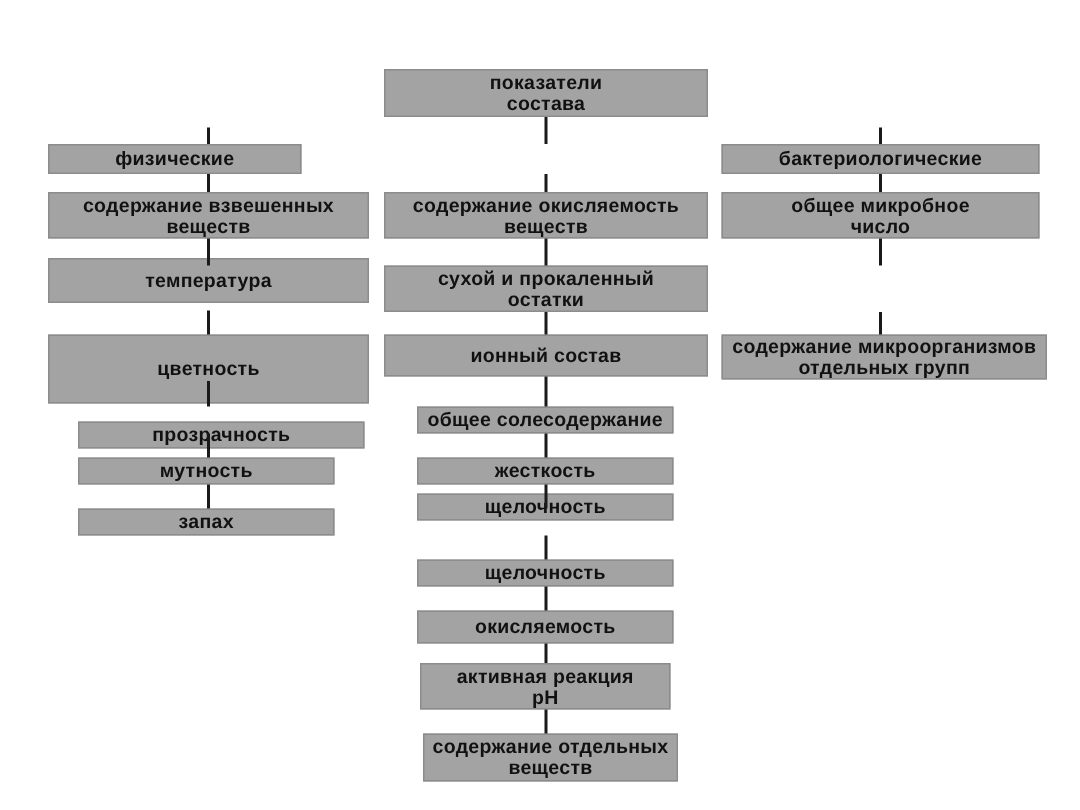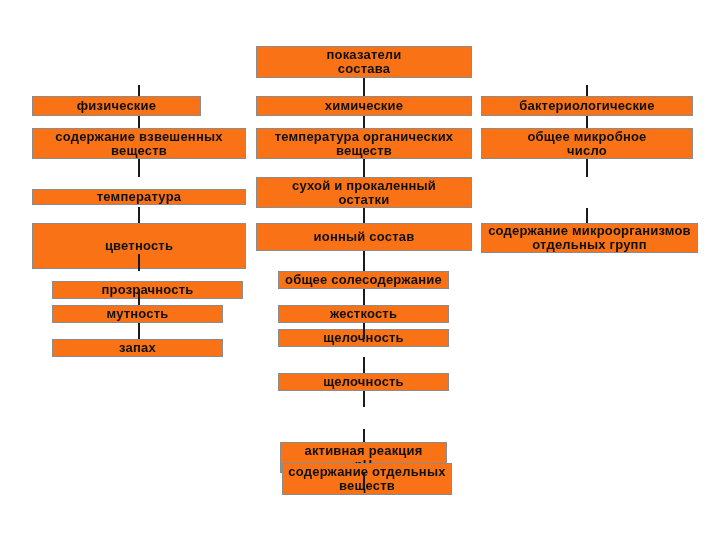--- a/index.html
+++ b/index.html
@@ -7,21 +7,21 @@
     position:relative;
     width:720px;height:540px;
     background:var(--bg,#ffffff);
     font-family:"Liberation Sans","DejaVu Sans",sans-serif;
     overflow:hidden;
   }
   .node{
     position:absolute;
     box-sizing:border-box;
     border:1px solid var(--box-border,#8c8c8c);
-    background:#f97316;
+    background:#a3a3a3;
     display:flex;align-items:center;justify-content:center;
     text-align:center;
     font-size:13px;font-weight:bold;line-height:14px;
     color:var(--text,#111111);
     white-space:pre-line;
     letter-spacing:0.2px;
   }
   .vline{
     position:absolute;
     width:2px;
@@ -32,39 +32,39 @@
 <body>
 
 <div class="canvas">
 
   <div class="node" style="left:256px;top:46px;width:216px;height:32px">показатели
 состава</div>
 
   <div class="node" style="left:32px;top:96px;width:169px;height:20px">физические</div>
   <div class="node" style="left:32px;top:128px;width:214px;height:31px">содержание взвешенных
 веществ</div>
-  <div class="node" style="left:32px;top:189px;width:214px;height:16px">температура</div>
+  <div class="node" style="left:32px;top:172px;width:214px;height:30px">температура</div>
   <div class="node" style="left:32px;top:223px;width:214px;height:46px">цветность</div>
   <div class="node" style="left:52px;top:281px;width:191px;height:18px">прозрачность</div>
   <div class="node" style="left:52px;top:305px;width:171px;height:18px">мутность</div>
   <div class="node" style="left:52px;top:339px;width:171px;height:18px">запах</div>
 
-  <div class="node" style="left:256px;top:96px;width:216px;height:20px">химические</div>
-  <div class="node" style="left:256px;top:128px;width:216px;height:31px">температура органических
+  <div class="node" style="left:256px;top:128px;width:216px;height:31px">содержание окисляемость
 веществ</div>
   <div class="node" style="left:256px;top:177px;width:216px;height:31px">сухой и прокаленный
 остатки</div>
   <div class="node" style="left:256px;top:223px;width:216px;height:28px">ионный состав</div>
   <div class="node" style="left:278px;top:271px;width:171px;height:18px">общее солесодержание</div>
   <div class="node" style="left:278px;top:305px;width:171px;height:18px">жесткость</div>
   <div class="node" style="left:278px;top:329px;width:171px;height:18px">щелочность</div>
   <div class="node" style="left:278px;top:373px;width:171px;height:18px">щелочность</div>
+  <div class="node" style="left:278px;top:407px;width:171px;height:22px">окисляемость</div>
   <div class="node" style="left:280px;top:442px;width:167px;height:31px">активная реакция
 рН</div>
-  <div class="node" style="left:282px;top:463px;width:170px;height:32px">содержание отдельных
+  <div class="node" style="left:282px;top:489px;width:170px;height:32px">содержание отдельных
 веществ</div>
 
   <div class="node" style="left:481px;top:96px;width:212px;height:20px">бактериологические</div>
   <div class="node" style="left:481px;top:128px;width:212px;height:31px">общее микробное
 число</div>
   <div class="node" style="left:481px;top:223px;width:217px;height:30px">содержание микроорганизмов
 отдельных групп</div>
 
   <div class="vline" style="left:138px;top:85px;height:11px"></div>
   <div class="vline" style="left:138px;top:116px;height:12px"></div>

